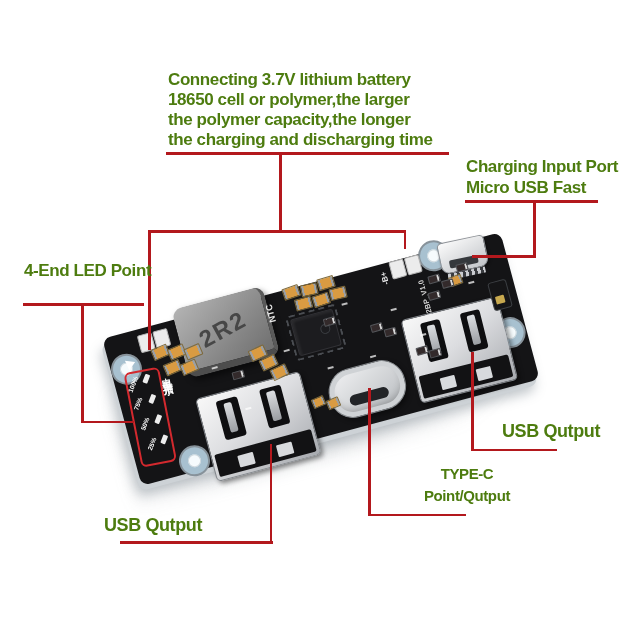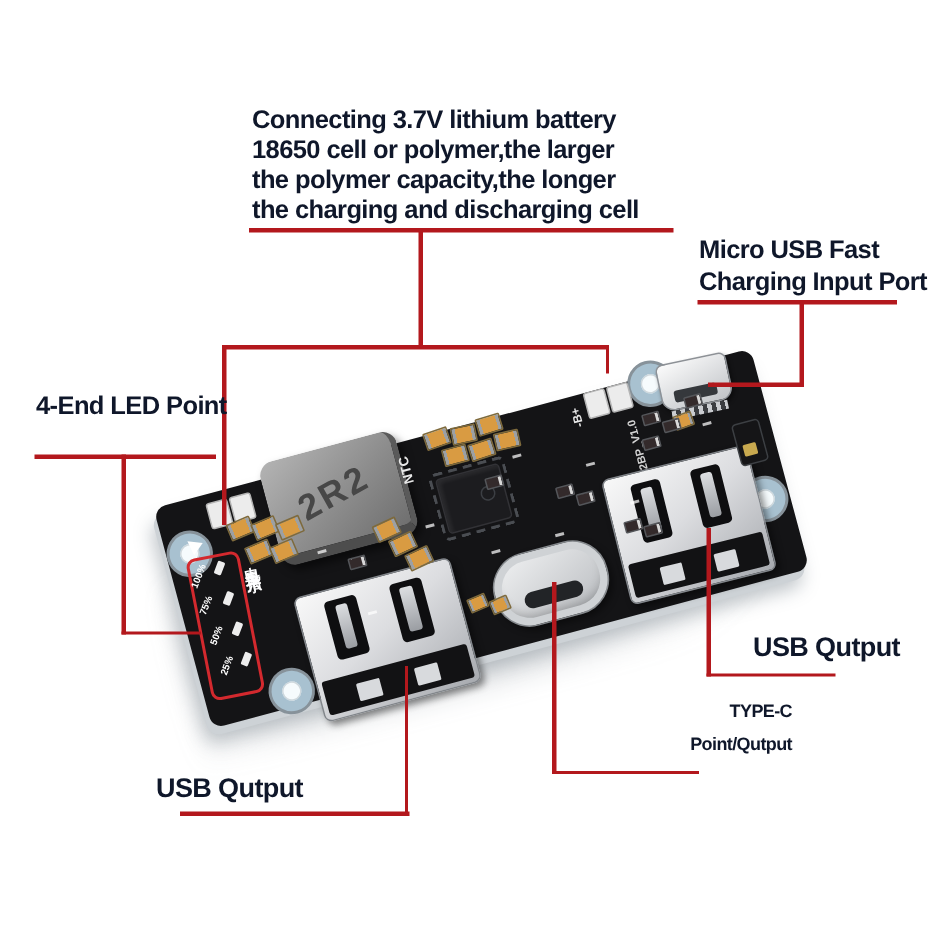--- a/index.html
+++ b/index.html
@@ -19,27 +19,27 @@
   #seg-led-underline{left:23px;top:303px;width:121px;}
   #seg-led-vert{left:81px;top:303px;height:120px;}
   #seg-led-horiz{left:81px;top:420.5px;width:53px;}
   #seg-usbr-vert{left:471px;top:352px;height:99px;}
   #seg-usbr-horiz{left:471px;top:448.5px;width:86px;}
   #seg-typec-vert{left:368px;top:388px;height:128px;}
   #seg-typec-horiz{left:368px;top:513.5px;width:98px;}
   #seg-usbb-vert{left:269.5px;top:444px;height:100px;}
   #seg-usbb-underline{left:120px;top:541px;width:153px;}
   
-  .note{position:absolute;color:#0f172a;font-weight:bold;white-space:nowrap;z-index:7;
+  .note{position:absolute;color:#4d7c0f;font-weight:bold;white-space:nowrap;z-index:7;
         letter-spacing:-0.4px;}
   #note-battery{left:168px;top:70px;font-size:17px;line-height:20px;}
   #note-micro{left:466px;top:156px;font-size:17px;line-height:21px;}
   #note-led{left:24px;top:260px;font-size:17px;line-height:21px;}
   #note-usbr{left:502px;top:421px;font-size:18px;}
-  #note-typec{left:406px;top:463px;font-size:12px;line-height:22px;width:122px;text-align:right;white-space:nowrap;}
+  #note-typec{left:406px;top:463px;font-size:15px;line-height:22px;width:122px;text-align:center;white-space:nowrap;}
   #note-usbb{left:104px;top:515px;font-size:18px;}
   
   .board-shadow{position:absolute;left:110px;top:310px;width:420px;height:150px;
       transform:rotate(-15deg);background:radial-gradient(ellipse at 40% 60%,rgba(110,120,130,.35),rgba(110,120,130,0) 70%);
       filter:blur(7px);z-index:1;}
   .board{position:absolute;left:115px;top:283px;width:412px;height:152px;background:#141416;
       border-radius:8px;transform:rotate(-15deg);z-index:2;
       box-shadow:-3px 5px 0 0 #cdd2d6, -6px 10px 12px rgba(120,130,140,.45);}
   .board *{position:absolute;}
   .hole{width:13px;height:13px;border-radius:50%;background:#f6fbfd;border:7px solid #a8c1d0;
@@ -236,26 +236,26 @@
   <div class="seg h" id="seg-usbr-horiz"></div>
   <div class="seg v" id="seg-typec-vert"></div>
   <div class="seg h" id="seg-typec-horiz"></div>
   <div class="seg v" id="seg-usbb-vert"></div>
   <div class="seg h" id="seg-usbb-underline"></div>
 
   <div class="note" id="note-battery">
     <div>Connecting 3.7V lithium battery</div>
     <div>18650 cell or polymer,the larger</div>
     <div>the polymer capacity,the longer</div>
-    <div>the charging and discharging cell</div>
+    <div>the charging and discharging time</div>
   </div>
 
   <div class="note" id="note-micro">
+    <div>Charging Input Port</div>
     <div>Micro USB Fast</div>
-    <div>Charging Input Port</div>
   </div>
 
   <div class="note" id="note-led">
     <div>4-End LED Point</div>
   </div>
 
   <div class="note" id="note-usbr">USB Qutput</div>
 
   <div class="note" id="note-typec">
     <div>TYPE-C</div>

